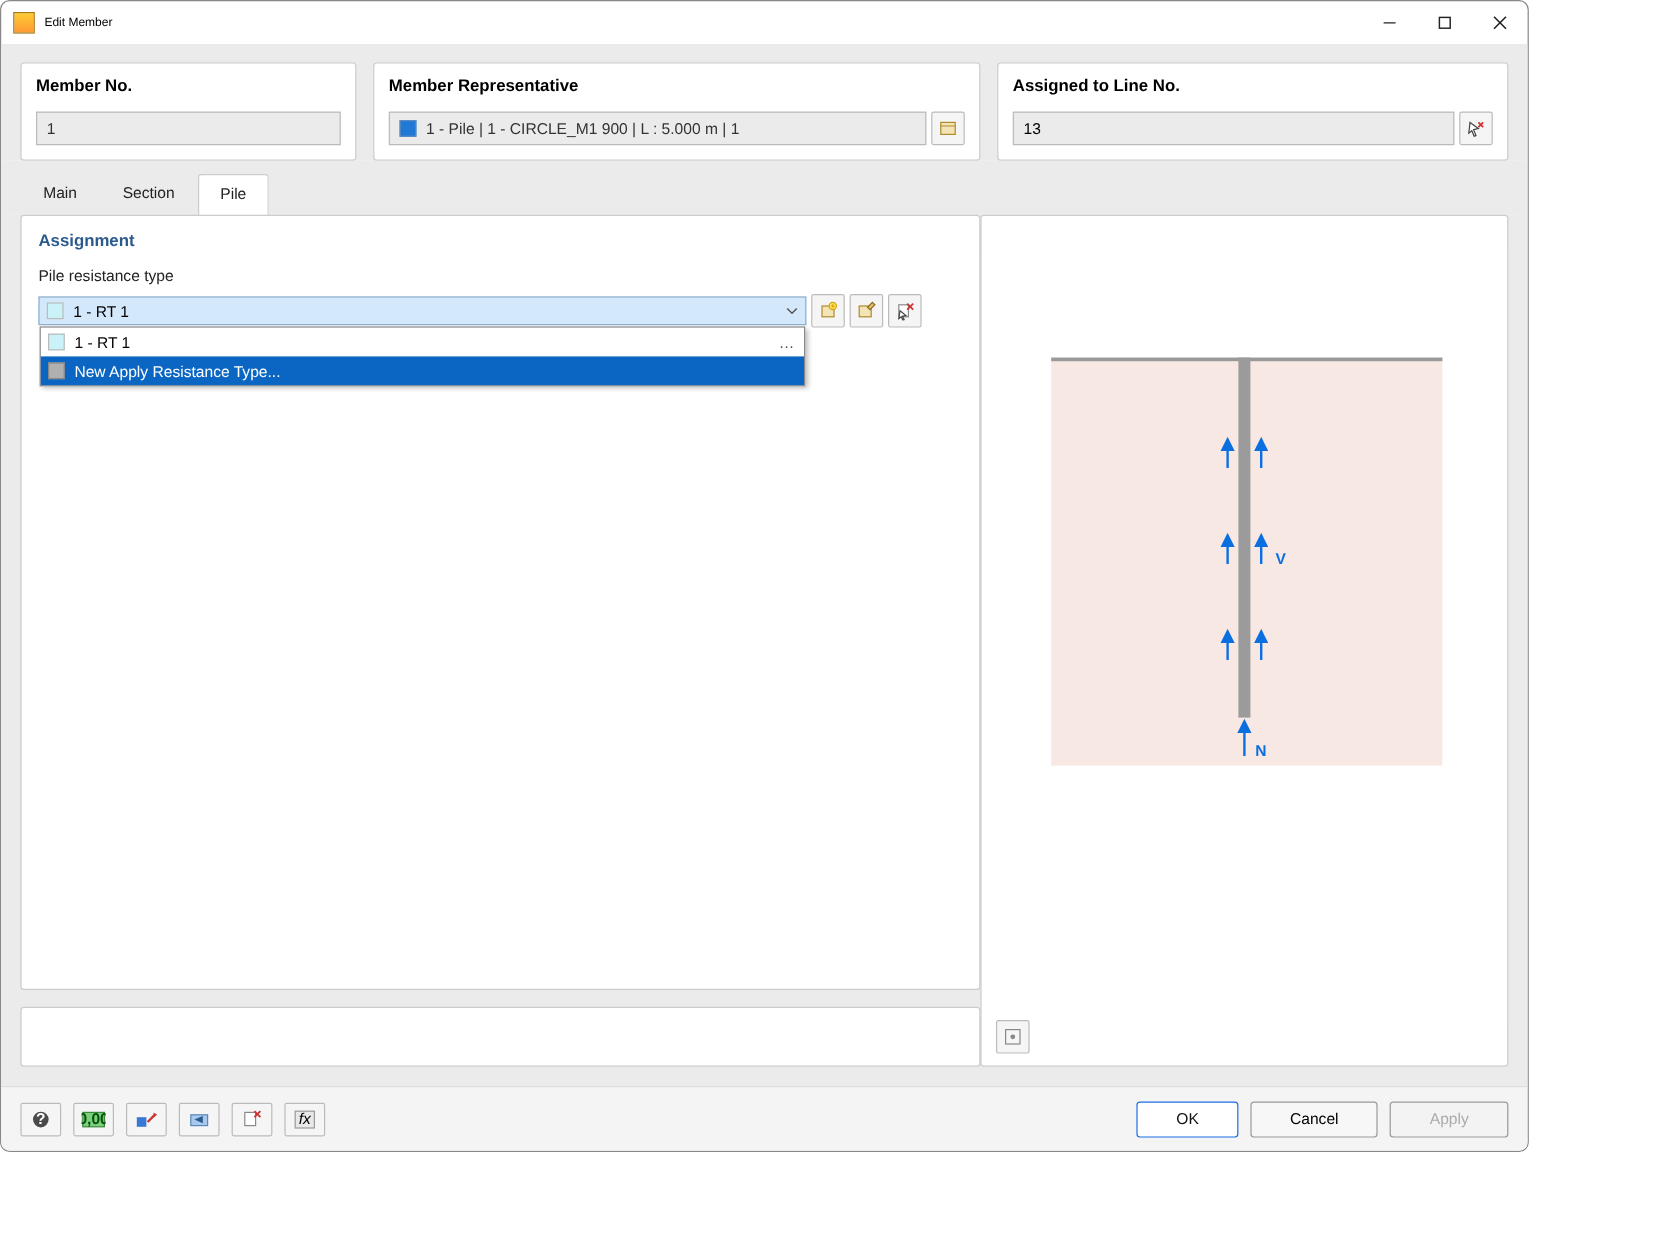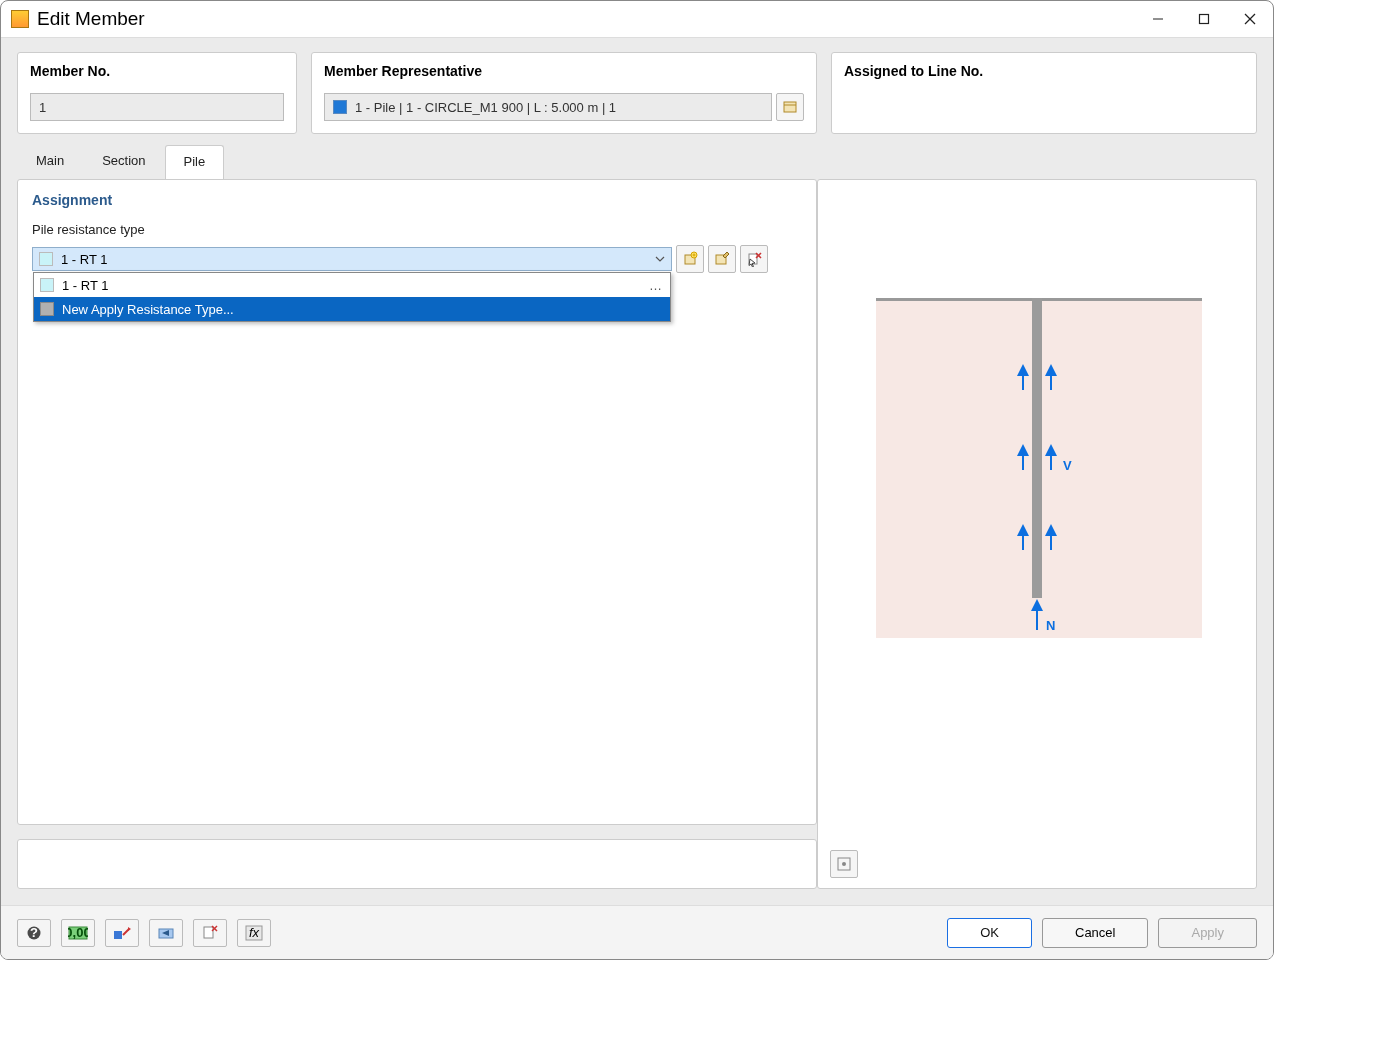--- a/index.html
+++ b/index.html
@@ -1,20 +1,20 @@
 <!DOCTYPE html>
 <html><head>
 <meta charset="utf-8">
 <style>
   * { box-sizing: border-box; font-family: "Segoe UI", Arial, sans-serif; font-size: 13px; }
   body { margin: 0; background: #fff; }
   .app { width: 1274px; height: 960px; border: 1px solid #888; border-radius: 8px; overflow: hidden; display: flex; flex-direction: column; position: relative; }
   .titlebar { height: 37px; display: flex; align-items: center; padding: 0 0 0 10px; border-bottom: 1px solid #ddd; }
   .app-icon { width: 18px; height: 18px; margin-right: 8px; display:inline-block; background: linear-gradient(#ffcc33, #ff9933); border:1px solid #aa7711;}
-  .title-text { font-size: 19px; }
+  .title-text { font-size: 10px; }
   .winbtns { margin-left: auto; display: flex; }
   .winbtn { width: 46px; height: 36px; display:flex; align-items:center; justify-content:center; color:#222; }
   .winbtn svg { width:12px; height:12px; }
   .topgray { background:#ebebeb; padding:14px 16px 0 16px; display:flex; gap:14px; }
   .panel { background:#fff; border:1px solid #ccc; border-radius:3px; flex:0 0 auto; }
   .panel-pad { padding:10px 12px 12px 12px; }
   .panel-title { color:#000000; font-weight:bold; margin-bottom:14px; font-size:14px;}
   .memberno { width: 280px; }
   .memrep { flex:1; }
   .assigned { width: 426px; }
@@ -102,20 +102,30 @@
                 <rect x="2" y="3" width="12" height="10" fill="#f3e4b5" stroke="#b08a2a"></rect>
                 <polyline points="2,6 14,6" stroke="#b08a2a" fill="none"></polyline>
               </svg>
           </div>
         </div>
       </div>
     </div>
     <div class="panel assigned">
       <div class="panel-pad">
         <div class="panel-title">Assigned to Line No.</div>
+        <div class="row-w-btn">
+          <div class="assigned-input">13</div>
+          <div class="iconbtn">
+            <svg width="16" height="16" viewBox="0 0 16 16">
+              <path d="M3 3 L10 8 L6 9 L8 14 L6.5 14.5 L4.5 10 L2 12 Z" fill="#fff" stroke="#444"></path>
+              <line x1="10" y1="3" x2="14" y2="7" stroke="#c33" stroke-width="1.5"></line>
+              <line x1="14" y1="3" x2="10" y2="7" stroke="#c33" stroke-width="1.5"></line>
+            </svg>
+          </div>
+        </div>
       </div>
     </div>
   </div>
 
   <div class="tabs">
     <div class="tab">Main</div>
     <div class="tab">Section</div>
     <div class="tab active">Pile</div>
   </div>
 

